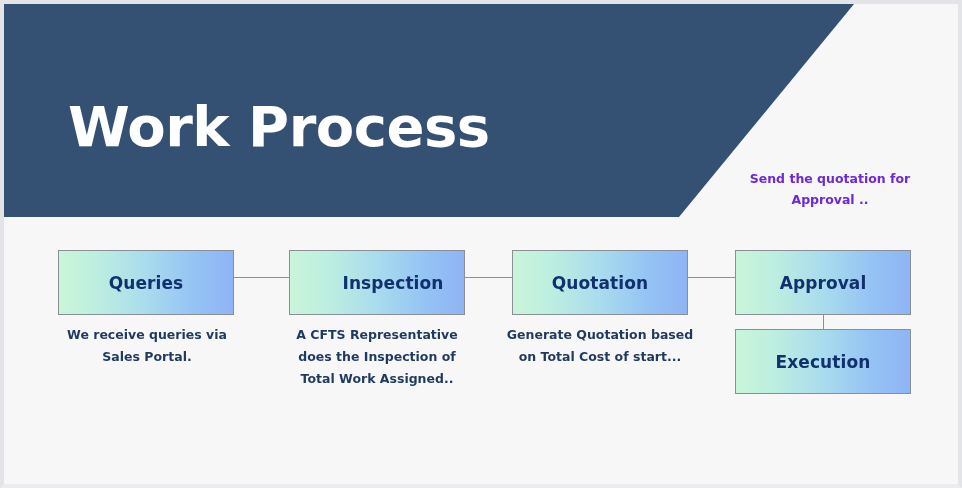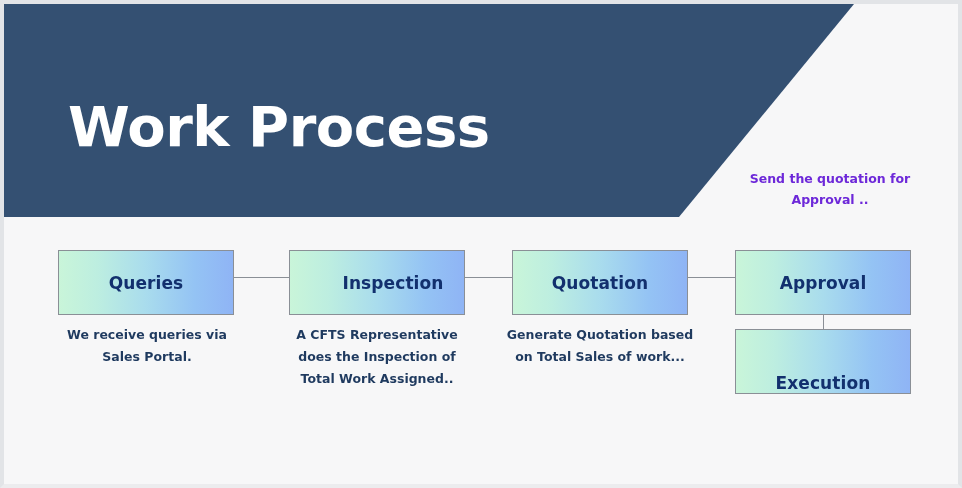--- a/index.html
+++ b/index.html
@@ -83,21 +83,21 @@
     font-weight: 700;
     color: #12306e;
     letter-spacing: 0.1px;
     white-space: nowrap;
   }
 
   #box-queries    { left: 54px;  top: 246px; }
   #box-inspection { left: 285px; top: 246px; padding-left: 32px; }
   #box-quotation  { left: 508px; top: 246px; }
   #box-approval   { left: 731px; top: 246px; }
-  #box-execution  { left: 731px; top: 325px; align-items: flex-end; }
+  #box-execution  { left: 731px; top: 325px; }
 
   
   .conn-h {
     position: absolute;
     height: 0;
     border-top: 1px solid #8a8f96;
     top: 273px;
   }
   #conn-1 { left: 230px; width: 56px; }
   #conn-2 { left: 461px; width: 48px; }
@@ -161,16 +161,16 @@
   </div>
 
   <div class="pbox" id="box-execution">
     <span class="pbox-label">Execution</span>
   </div>
 
   <div class="desc" id="desc-inspection">A CFTS Representative does the Inspection of Total Work Assigned..</div>
 
   <div class="desc" id="desc-queries">We receive queries via Sales Portal.</div>
 
-  <div class="desc" id="desc-quotation">Generate Quotation based on Total Sales of work...</div>
+  <div class="desc" id="desc-quotation">Generate Quotation based on Total Cost of start...</div>
 
 
 </div>
 
 </body></html>

